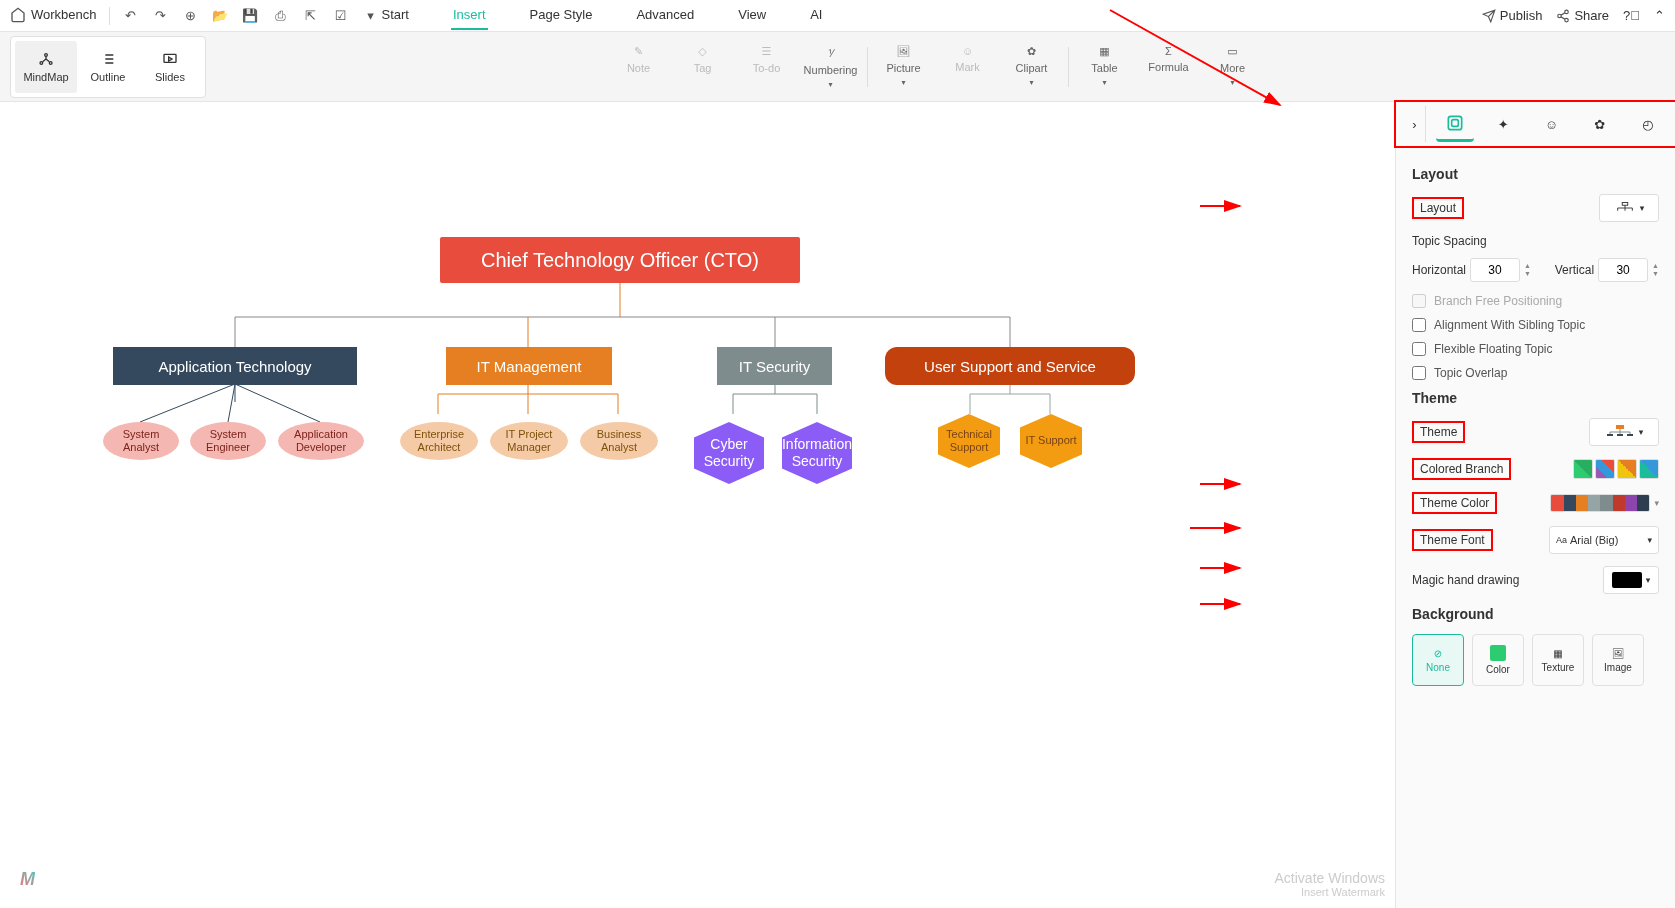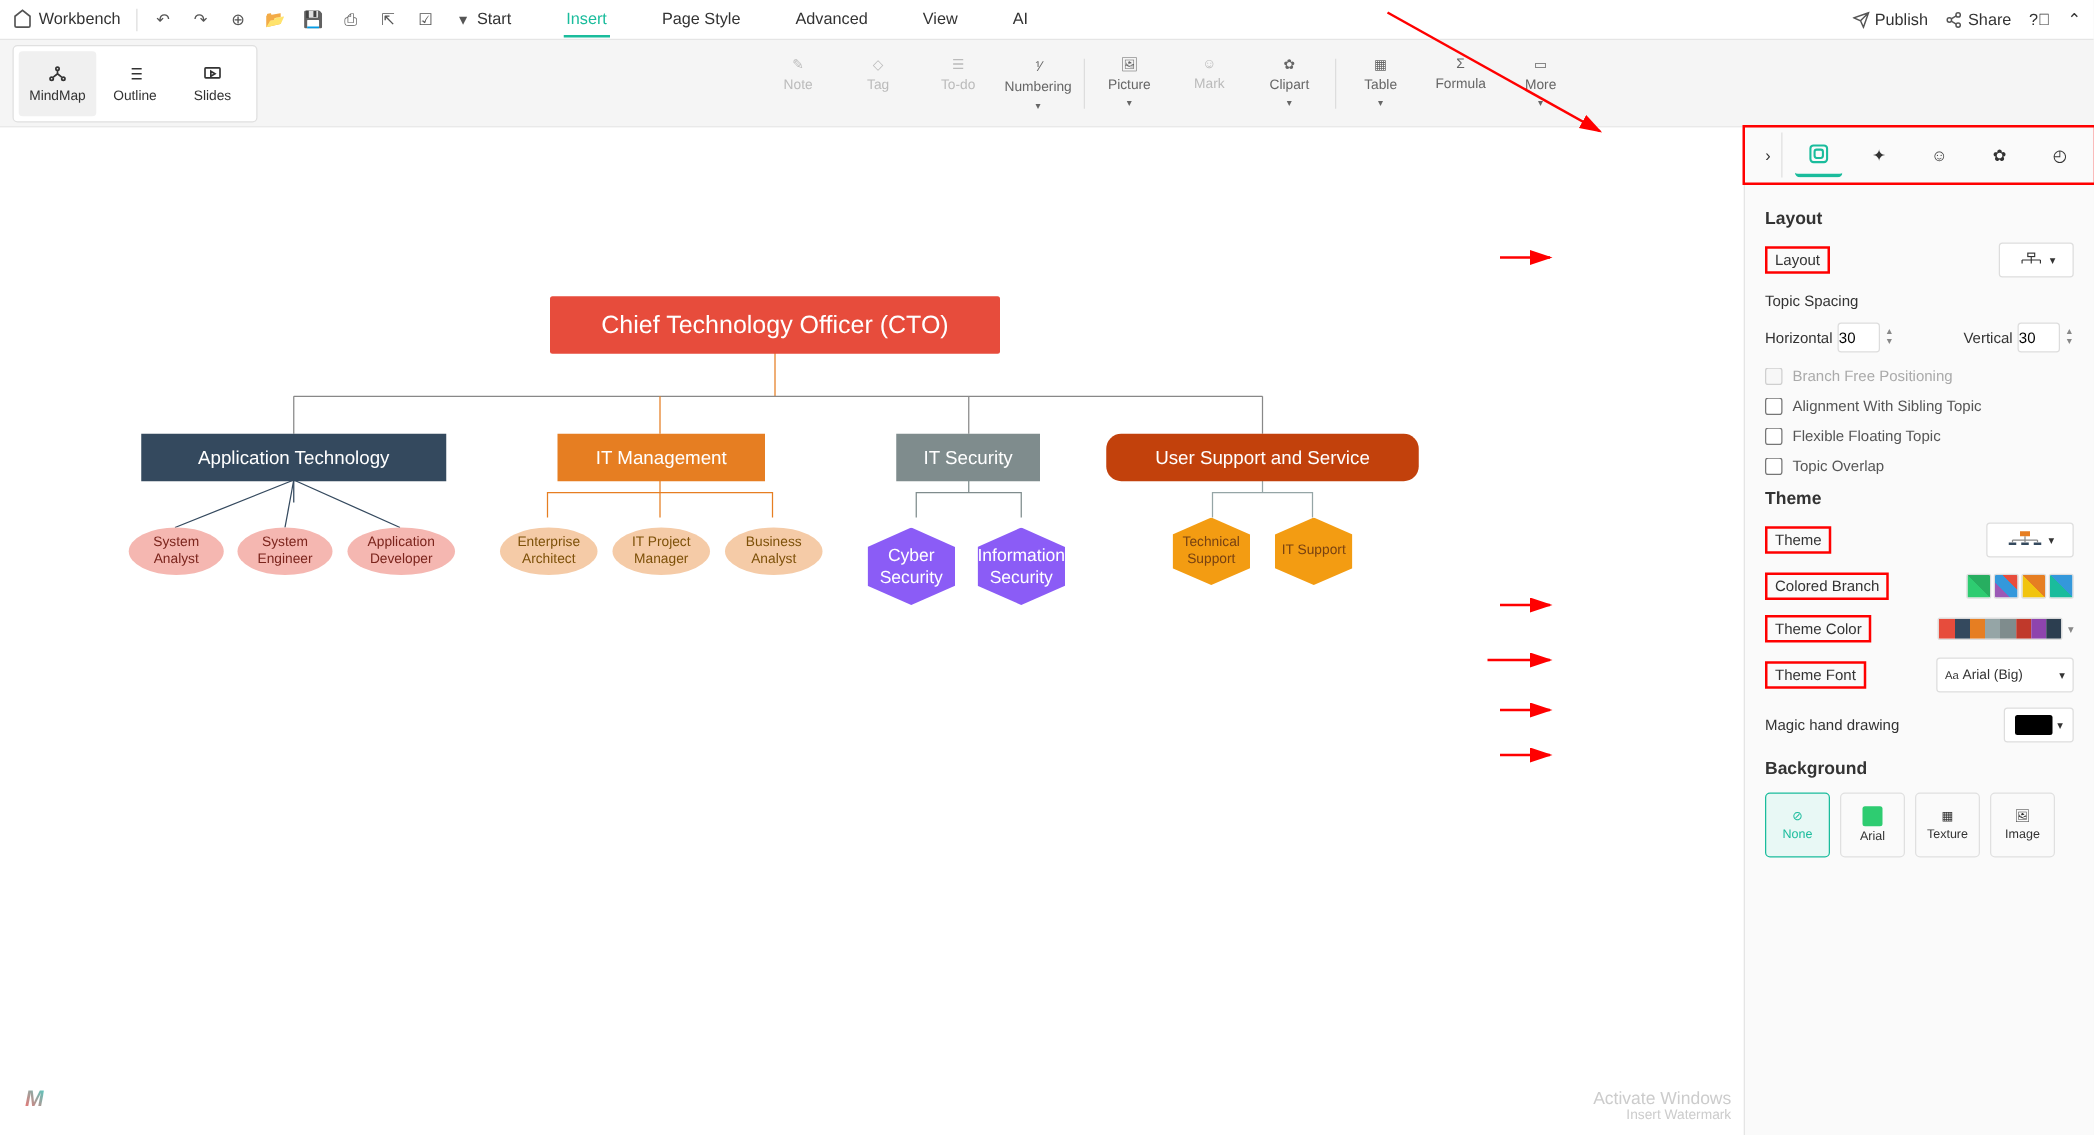--- a/index.html
+++ b/index.html
@@ -47,21 +47,21 @@
 .panel-tabs { height: 48px; display: flex; align-items: center; padding: 0 8px; gap: 10px; border: 2px solid red; margin: -2px; }
 .panel-tab { width: 42px; height: 36px; display: flex; align-items: center; justify-content: center; cursor: pointer; border-radius: 4px; }
 .panel-tab.active { color: #1abc9c; border-bottom: 3px solid #1abc9c; }
 .collapse-btn { width: 24px; height: 36px; display: flex; align-items: center; justify-content: center; cursor: pointer; border-right: 1px solid #e0e0e0; }
 .panel-body { flex: 1; overflow-y: auto; padding: 14px 16px; }
 .section-title { font-weight: 600; font-size: 14px; margin-bottom: 12px; margin-top: 6px; }
 .row { display: flex; justify-content: space-between; align-items: center; margin-bottom: 12px; }
 .label-box { border: 2px solid red; padding: 2px 6px; font-size: 12px; display: inline-block; }
 .select-box { border: 1px solid #ddd; background: #fff; border-radius: 3px; height: 28px; width: 60px; display: flex; align-items: center; justify-content: center; gap: 4px; cursor: pointer; }
 .spin { display: flex; align-items: center; gap: 4px; }
-.spin input { width: 34px; height: 24px; border: 1px solid #ddd; border-radius: 3px; text-align: left; font-size: 12px; }
+.spin input { width: 50px; height: 24px; border: 1px solid #ddd; border-radius: 3px; text-align: center; font-size: 12px; }
 .spin-btns { display: flex; flex-direction: column; }
 .spin-btns span { font-size: 7px; line-height: 8px; cursor: pointer; color: #888; }
 .check-row { display: flex; align-items: center; gap: 8px; margin-bottom: 10px; font-size: 12px; color: #555; }
 .check-row.dim { color: #aaa; }
 .check-row input { width: 14px; height: 14px; }
 .palette { display: flex; gap: 2px; }
 .pal-sw { width: 20px; height: 20px; border: 1px solid #ddd; cursor: pointer; border-radius: 2px; }
 .color-strip { display: flex; height: 18px; border: 1px solid #ddd; border-radius: 2px; overflow: hidden; width: 100px; cursor: pointer; }
 .color-strip div { flex: 1; }
 .font-select { border: 1px solid #ddd; background: #fff; border-radius: 3px; height: 28px; width: 110px; display: flex; align-items: center; padding: 0 6px; font-size: 11px; cursor: pointer; justify-content: space-between; }
@@ -376,21 +376,21 @@
     </div>
 
     <div class="section-title">Background</div>
     <div class="bg-opts">
       <div class="bg-opt active">
           <span>⊘</span>
           <span>None</span>
         </div>
       <div class="bg-opt">
           <span style="width:16px;height:16px;background:#2ecc71;border-radius:2px"></span>
-          <span>Arial</span>
+          <span>Color</span>
         </div>
       <div class="bg-opt">
           <span>▦</span>
           <span>Texture</span>
         </div>
       <div class="bg-opt">
           <span>🖼</span>
           <span>Image</span>
         </div>
     </div>

